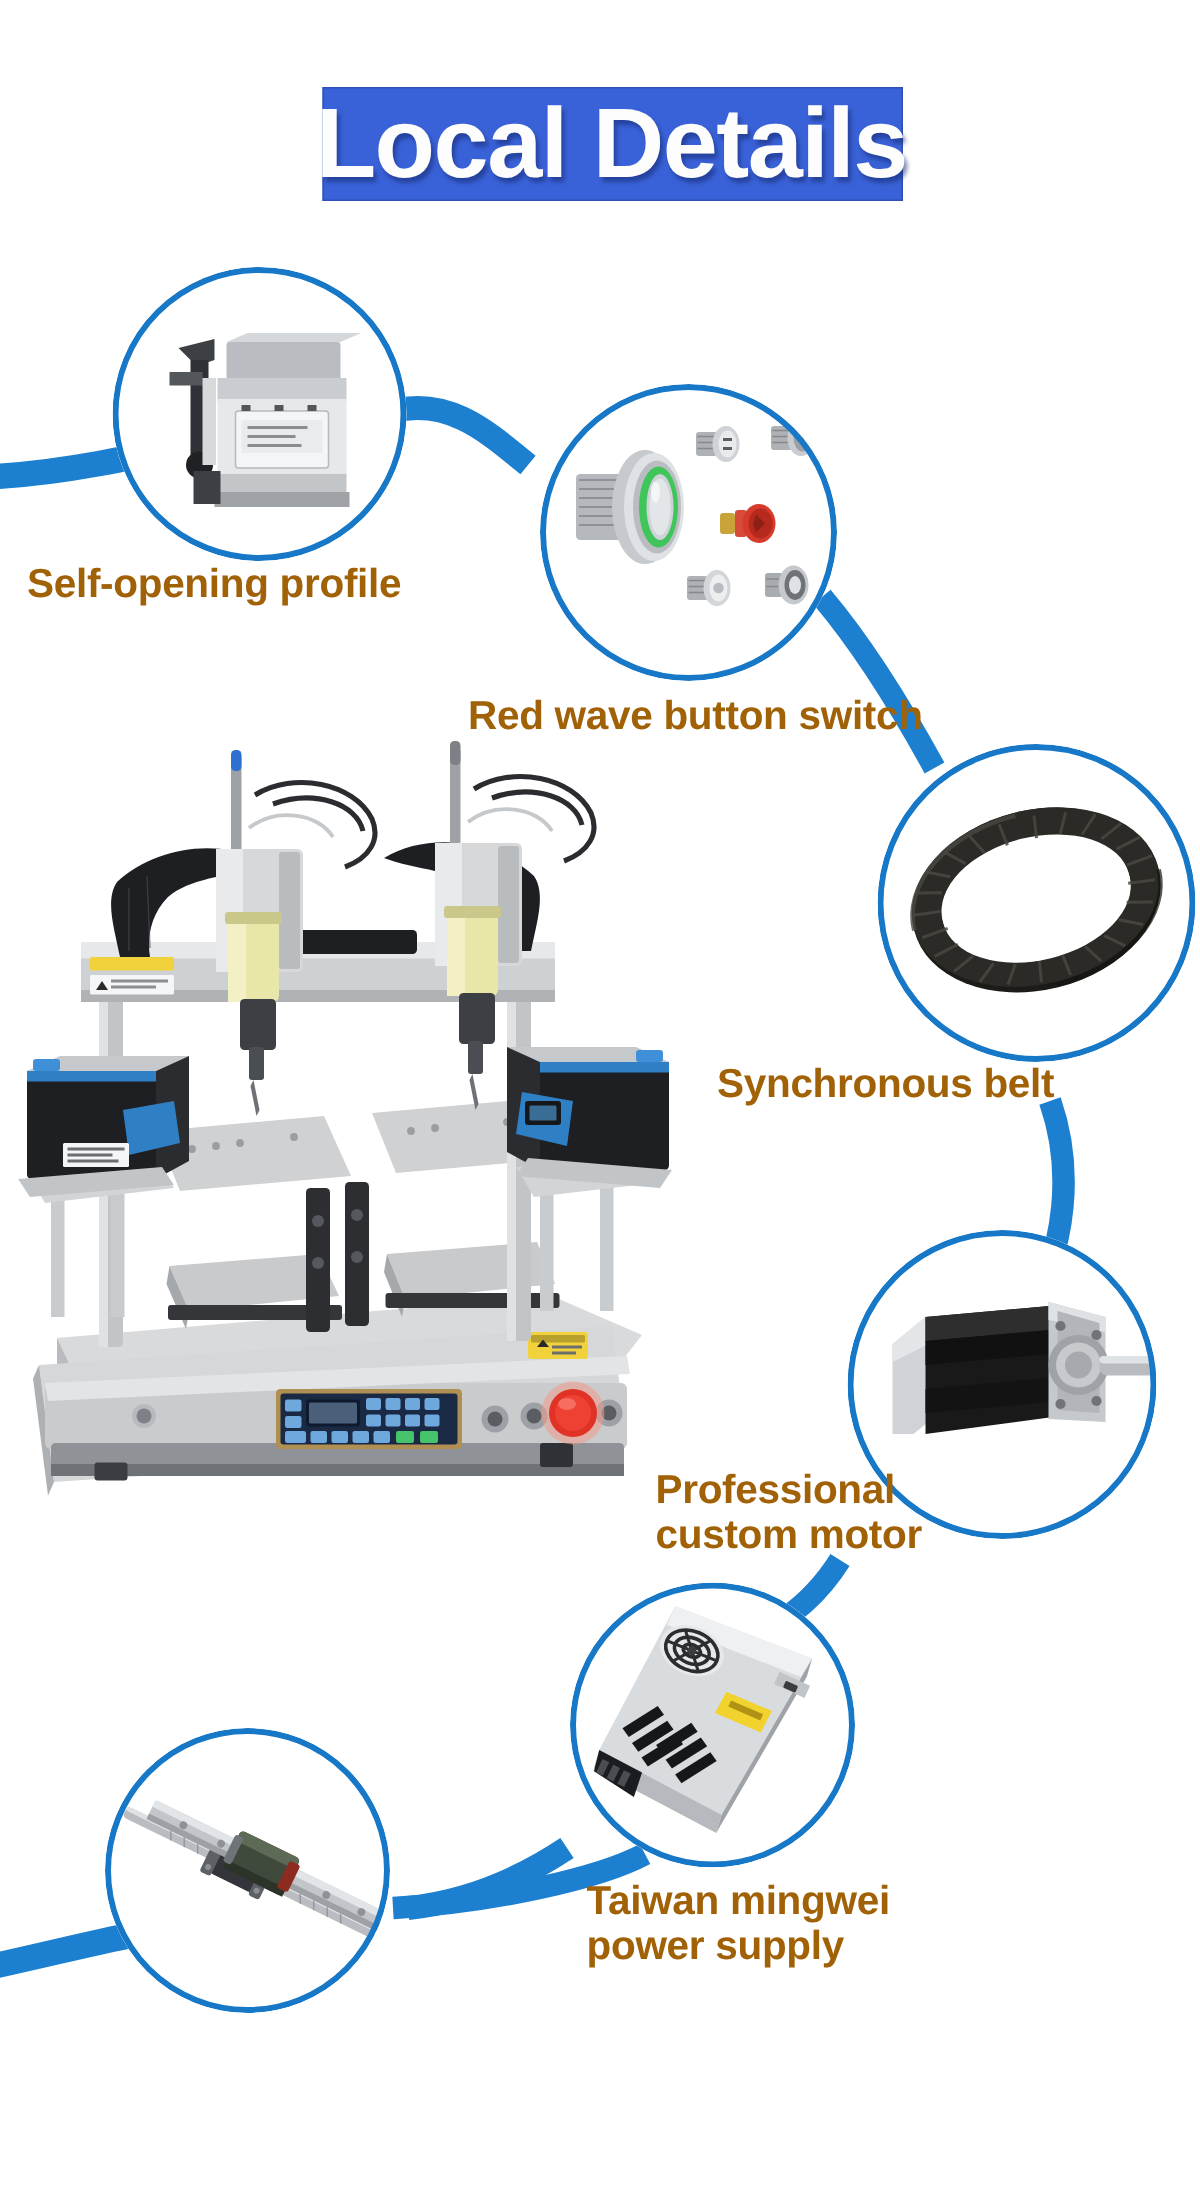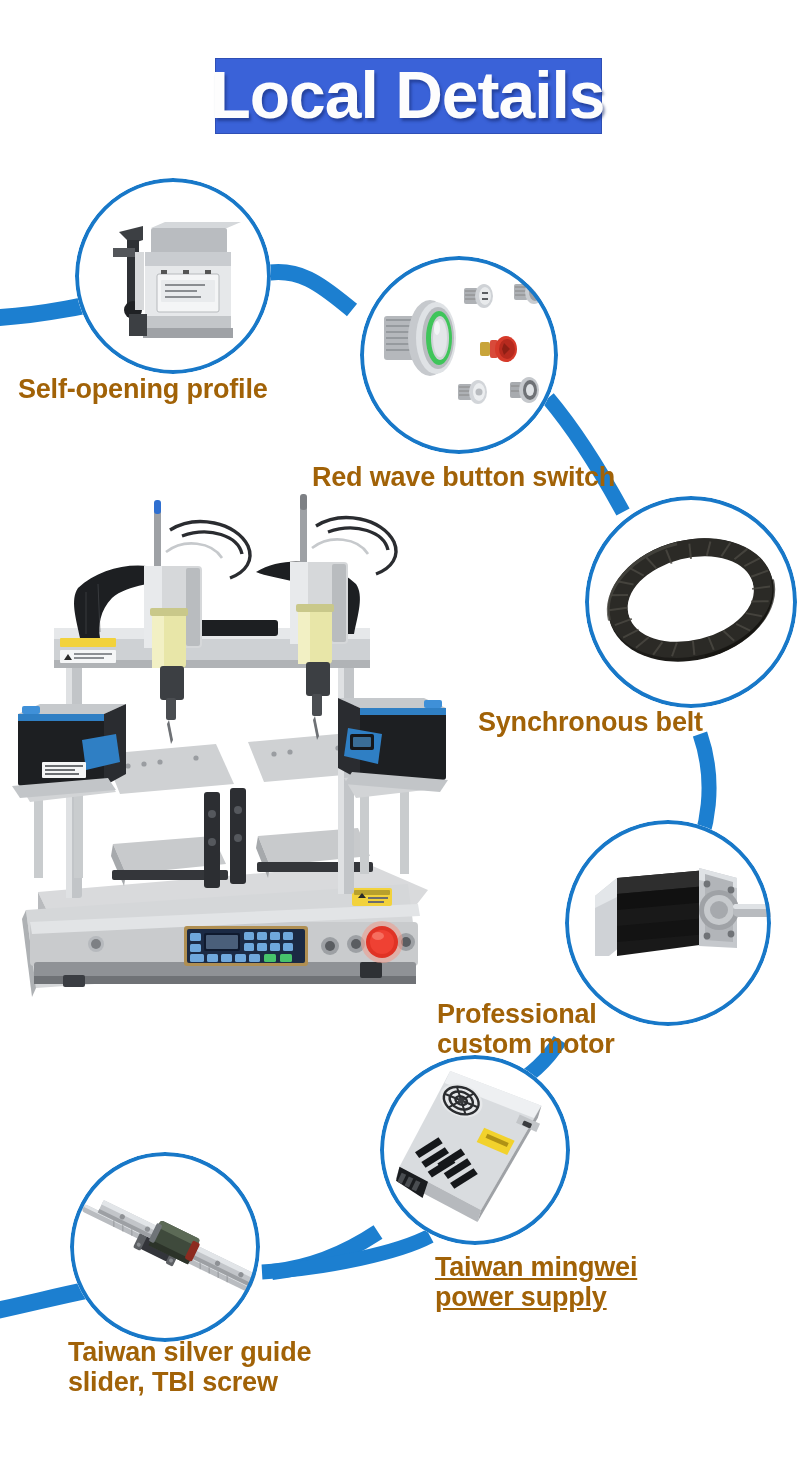--- a/index.html
+++ b/index.html
@@ -25,22 +25,22 @@
   }
 
   
   .label{
     position:absolute;color:#a16207;font-size:27px;font-weight:600;
     line-height:1.12;white-space:pre-line;letter-spacing:-.2px;
   }
   #label-profile{left:18px;top:374px;}
   #label-switch{left:312px;top:450px;margin-top:12px;}
   #label-belt{left:478px;top:707px;}
-  #label-motor{left:437px;top:978px;margin-top:21px;}
-  #label-power{left:435px;top:1252px;text-decoration:underline;}
+  #label-motor{left:437px;top:978px;}
+  #label-power{left:391px;top:1252px;}
   #label-guide{left:68px;top:1337px;}
 
   
   .photo{position:absolute;border-radius:50%;overflow:hidden;background:#fff;}
   .photo svg{display:block;}
 </style>
 </head>
 <body>
 
 <div id="stage">
@@ -589,16 +589,14 @@
     </svg>
   </div>
 
   <div class="label" id="label-profile">Self-opening profile</div>
   <div class="label" id="label-switch">Red wave button switch</div>
   <div class="label" id="label-belt">Synchronous belt</div>
   <div class="label" id="label-motor">Professional
 custom motor</div>
   <div class="label" id="label-power">Taiwan mingwei
 power  supply</div>
-  <div class="label" id="label-guide">Taiwan silver guide
-slider, TBl screw</div>
 
 </div>
 
 </body></html>

